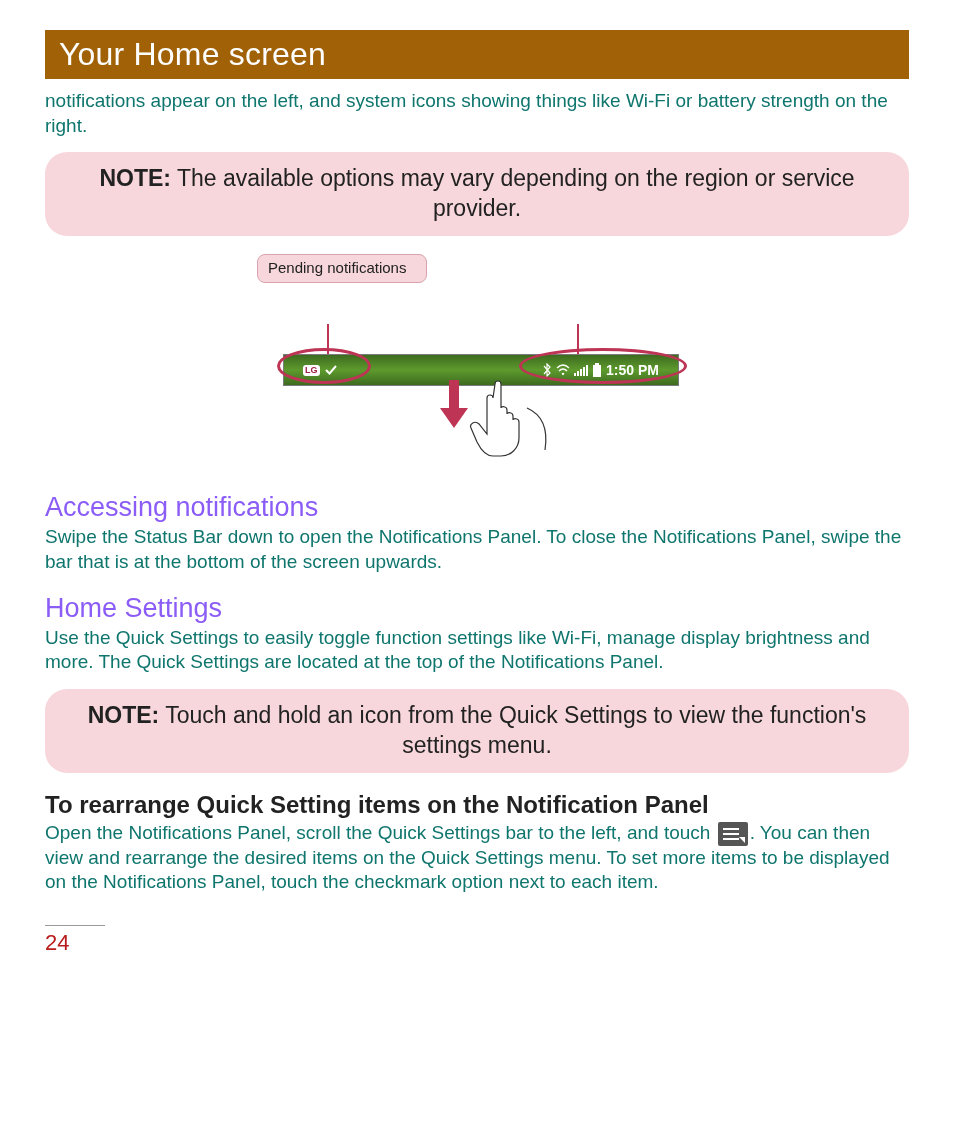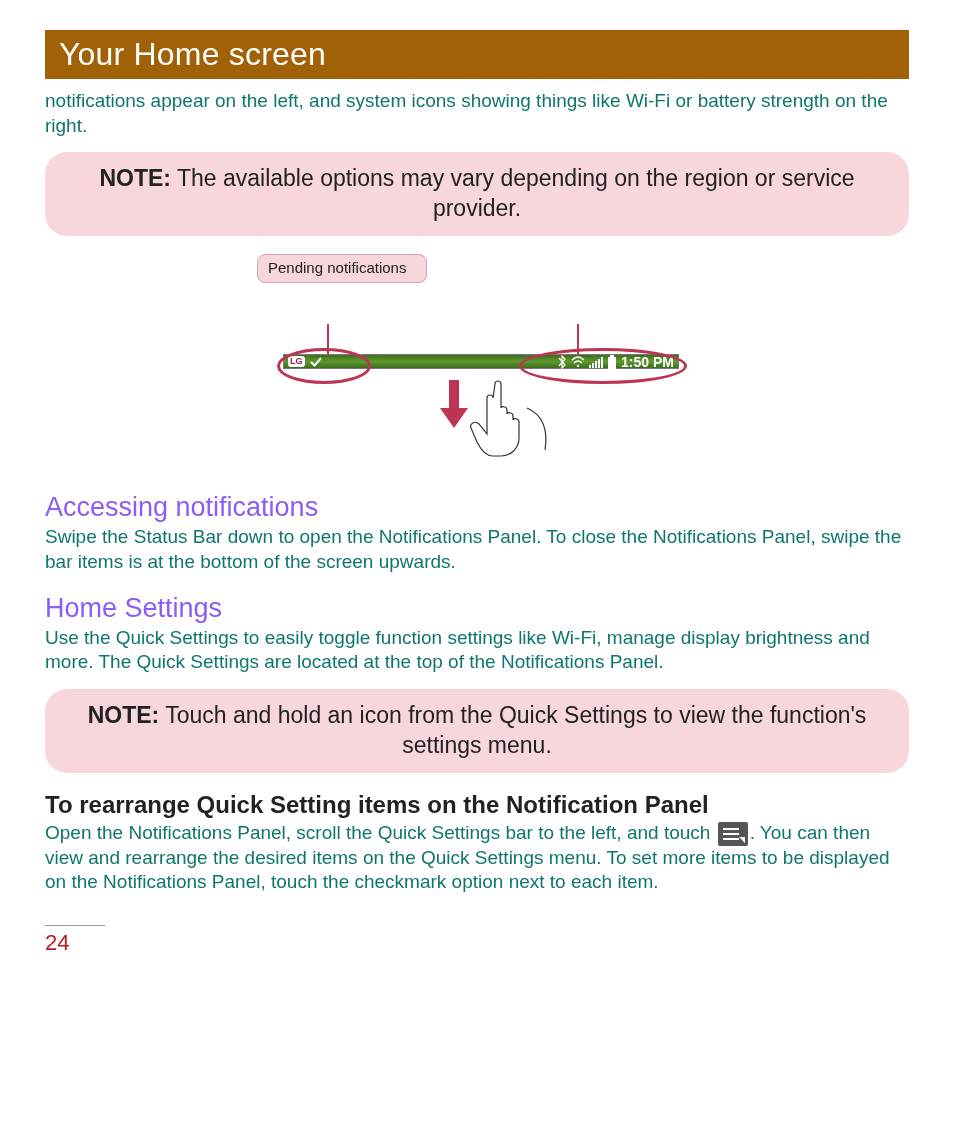--- a/index.html
+++ b/index.html
@@ -73,27 +73,27 @@
     width: 2px;
     background: #be3455;
   }
   .leader-left { top: 70px; left: 70px; height: 32px; }
   .leader-right { top: 70px; left: 320px; height: 32px; }
   .status-bar {
     position: absolute;
     top: 100px;
     left: 26px;
     width: 396px;
-    height: 15px;
+    height: 32px;
     background: linear-gradient(to bottom, #3d6b1f 0%, #5e9a2d 50%, #3d6b1f 100%);
     border: 1px solid #7a7a7a;
     display: flex;
     align-items: center;
     justify-content: space-between;
-    padding: 0 4px;
+    padding: 0 19px;
     color: #fff;
     font-size: 14px;
   }
   .status-left {
     display: flex;
     align-items: center;
     gap: 4px;
   }
   .status-right {
     display: flex;
@@ -257,21 +257,21 @@
     </div>
 
     <svg class="hand" viewBox="0 0 90 80">
       <path d="M30 6 C30 2 36 2 36 6 L36 30 C36 28 42 28 42 32 L42 36 C42 34 48 34 48 38 L48 42 C48 40 54 40 54 44 L54 60 C54 70 46 78 36 78 L28 78 C22 78 16 72 12 64 L6 50 C4 46 10 42 14 46 L22 56 L22 20 C22 16 28 16 28 20 Z" fill="#fff" stroke="#333" stroke-width="1.2"></path>
       <path d="M62 30 Q85 40 80 72" fill="none" stroke="#333" stroke-width="1.2"></path>
     </svg>
   </div>
 </div>
 
 <div class="section-heading">Accessing notifications</div>
-<p class="body-text" style="margin-top:2px">Swipe the Status Bar down to open the Notifications Panel. To close the Notifications Panel, swipe the bar items is at the bottom of the screen upwards.</p>
+<p class="body-text" style="margin-top:2px">Swipe the Status Bar down to open the Notifications Panel. To close the Notifications Panel, swipe the bar that is at the bottom of the screen upwards.</p>
 
 <div class="section-heading">Home Settings</div>
 <p class="body-text" style="margin-top:2px">Use the Quick Settings to easily toggle function settings like Wi-Fi, manage display brightness and more. The Quick Settings are located at the top of the Notifications Panel.</p>
 
 <div class="note-box">
   <span class="note-label">NOTE:</span><span> Touch and hold an icon from the Quick Settings to view the function's settings menu.</span>
 </div>
 
 <div class="sub-heading">To rearrange Quick Setting items on the Notification Panel</div>
 <p class="body-text" style="margin-top:2px">

